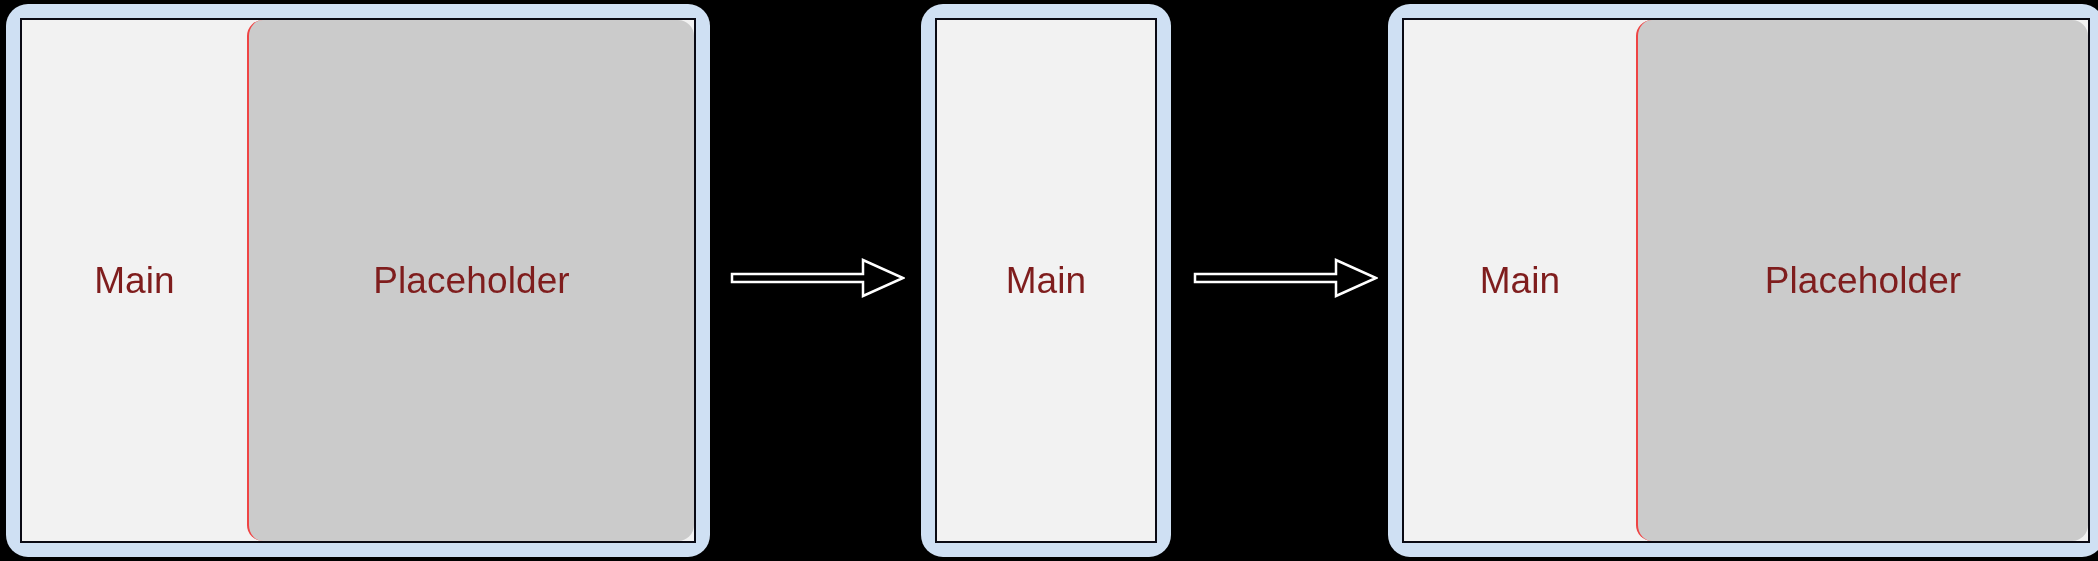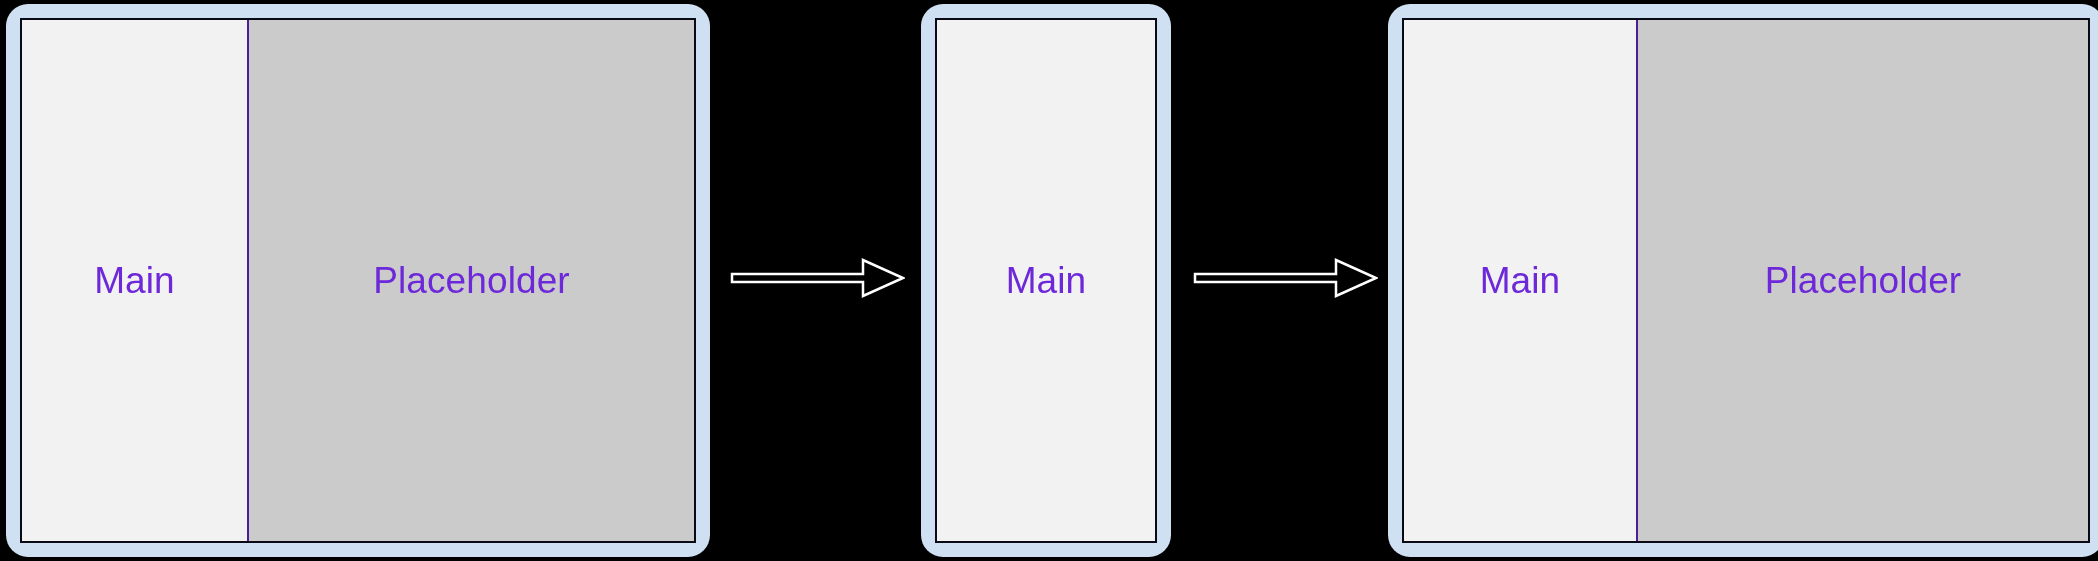--- a/index.html
+++ b/index.html
@@ -49,24 +49,25 @@
     align-items: center;
     justify-content: center;
     box-sizing: border-box;
     height: 100%;
   }
   .panel-main {
     background: #f2f2f2;
   }
   .panel-placeholder {
     background: #cbcbcb;
-    border-left: 2px solid #4c1d95;
+    border-left: 2px solid #ef4444;
+    border-radius: 16px;
   }
   .panel-label {
-    color: #6d28d9;
+    color: #7f1d1d;
     font-size: 37px;
     line-height: 1;
     letter-spacing: 0.1px;
     white-space: nowrap;
     user-select: none;
   }
 
   
   #card-1 { left: 6px;    top: 4px;  width: 704px;  height: 553px; }
   #card-2 { left: 921px;  top: 4px;  width: 250px;  height: 553px; }

